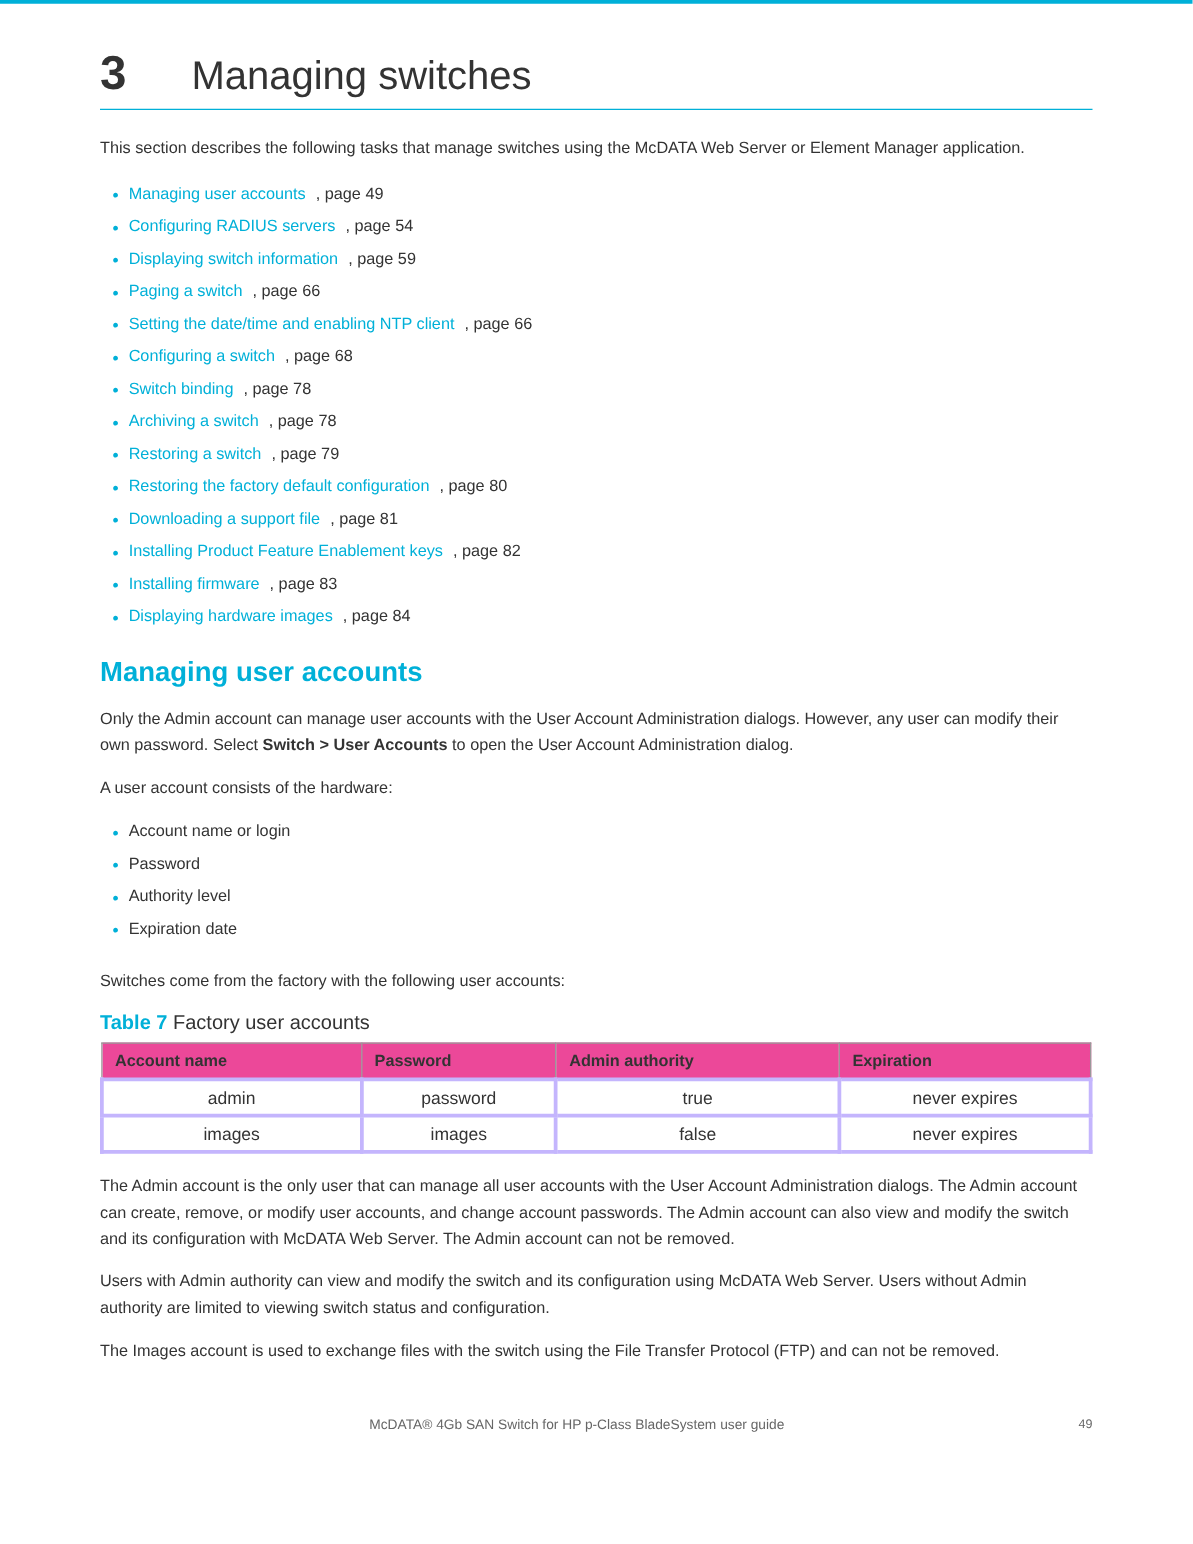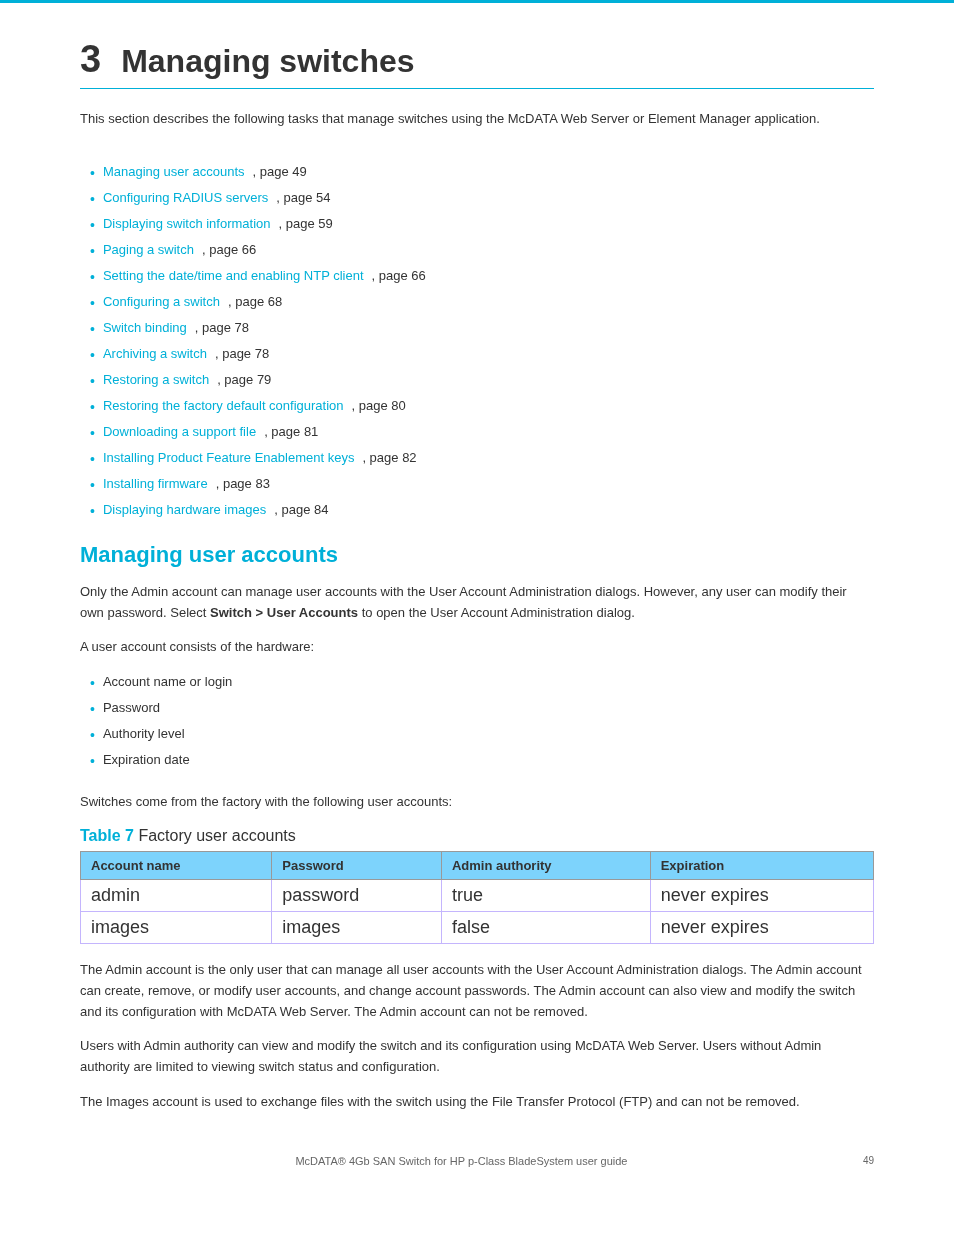--- a/index.html
+++ b/index.html
@@ -33,25 +33,26 @@
       padding-bottom: 8px;
     }
     .chapter-number {
       font-size: 38px;
       font-weight: bold;
       color: #333;
       line-height: 1;
     }
     .chapter-title {
       font-size: 32px;
-      font-weight: bold;
-      color: #333;
+      font-weight: normal;
+      color: #333;
+      margin-left: 32px;
     }
     .intro-text {
-      margin-bottom: 32px;
+      margin-bottom: 16px;
       line-height: 1.6;
       font-size: 13px;
     }
     .bullet-list {
       list-style: none;
       margin-bottom: 20px;
       padding-left: 10px;
     }
     .bullet-list li {
       display: flex;
@@ -98,31 +99,32 @@
       color: #00b0d8;
       font-weight: bold;
     }
     .data-table {
       width: 100%;
       border-collapse: collapse;
       margin-bottom: 16px;
       font-size: 13px;
     }
     .data-table th {
-      background: #7dd3fc;
+      background: #ec4899;
       border: 1px solid #999;
       padding: 6px 10px;
       text-align: left;
       font-weight: bold;
       font-size: 13px;
     }
     .data-table td {
-      border: 1px solid #c4b5fd;
+      border: 3px solid #c4b5fd;
       padding: 5px 10px;
-      font-size: 18px;
+      font-size: 14px;
+      text-align: center;
     }
     .footer {
       position: absolute;
       bottom: 20px;
       left: 0;
       right: 0;
       display: flex;
       justify-content: center;
       align-items: center;
       font-size: 11px;

